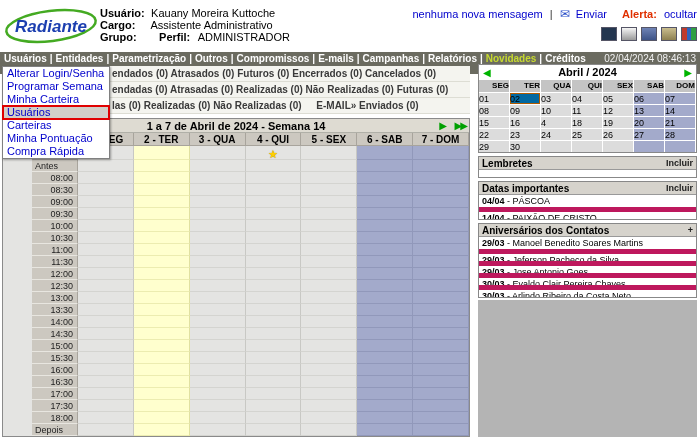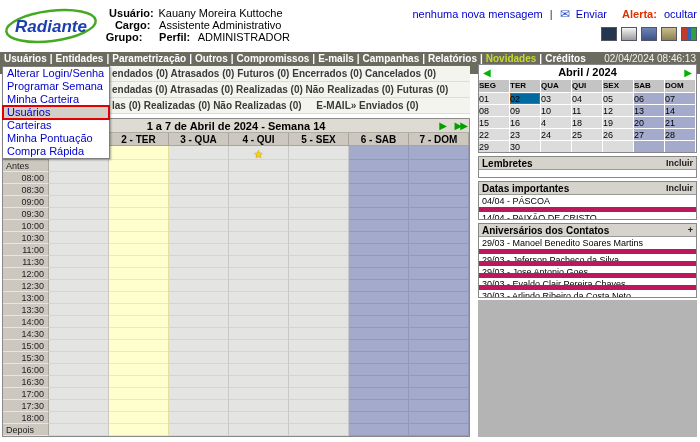--- a/index.html
+++ b/index.html
@@ -2,21 +2,21 @@
 <html><head>
 <meta charset="utf-8">
 <style>
   * { margin:0; padding:0; box-sizing:border-box; }
   html,body { width:700px; height:442px; overflow:hidden; background:#fff;
               font-family:"Liberation Sans","DejaVu Sans",sans-serif; color:#000; }
   .app { position:relative; width:700px; height:442px; background:#fff; }
 
   
   .logo { position:absolute; left:4px; top:5px; }
-  .uinfo { position:absolute; left:100px; top:7px; font-size:11px; white-space:nowrap;text-align:center; }
+  .uinfo { position:absolute; left:100px; top:7px; font-size:11px; white-space:nowrap; }
   .uirow { height:12px; line-height:12px; }
   .uilbl { font-weight:bold; display:inline-block; width:48px; }
   .uilbl.perfil { width:auto; margin-left:8px; margin-right:5px; }
   .toplinks { position:absolute; right:3px; top:7px; font-size:11px; white-space:nowrap; }
   .link { color:#0000cc; cursor:pointer; }
   .sep { color:#333; margin:0 4px; }
   .env { color:#2b50c8; font-size:12px; margin-right:3px; }
   .alert { color:#e03000; font-weight:bold; margin-left:12px; margin-right:4px; }
   .toolbar { position:absolute; right:3px; top:27px; }
   .hicon { display:inline-block; width:16px; height:14px; margin-left:4px; vertical-align:top; border:1px solid #556; }
@@ -48,56 +48,56 @@
           padding-left:110px; background:#f4f4ef; border-bottom:1px solid #ddddd4; white-space:nowrap; overflow:hidden; }
   .semail { margin-left:12px; }
 
   
   .week { position:absolute; left:2px; top:118px; width:468px; border:1px solid #8a8a8a; background:#e4e4e2; }
   .wtitle { position:relative; height:14px; line-height:14px; text-align:center; font-size:11px;
             font-weight:bold; background:#dedbd2; border-bottom:1px solid #b0b0a8; }
   .wnav { position:absolute; top:0; color:#00a000; font-size:10px; cursor:pointer; }
   .wnav.n1 { right:22px; }
   .wnav.n2 { right:3px; letter-spacing:-2px; }
-  .week-grid { display:grid; grid-template-columns:46px repeat(7,1fr); }
+  .week-grid { display:grid; grid-template-columns:46px repeat(7,1fr);margin-left:29px; }
   .hcell { height:13px; line-height:13px; font-size:10px; font-weight:bold; text-align:center;
            background:#ccc8c0; border-right:1px solid #a8a49c; border-bottom:1px solid #a8a49c; overflow:hidden; }
   .icell { height:14px; line-height:13px; text-align:center; }
   .icell.tco { background:#ccc8c0; border-right:1px solid #a8a49c; border-bottom:1px solid #a8a49c; }
   .star { color:#ffcf00; font-size:11px; text-shadow:0 0 1px #7a6000; }
   .tcell { height:12px; line-height:12px; font-size:9px; color:#222; background:#ccc8c0; text-align:right;
            padding-right:4px; border-right:1px solid #a8a49c; border-bottom:1px solid #e8e6e0; overflow:hidden; }
   .tcell.word { text-align:left; padding-left:3px; padding-right:0; }
   .dcell { height:12px; cursor:pointer; }
   .weekday { background:#e4e4e2; border-bottom:1px solid #d4d4d0; border-right:1px solid #c8c8c4; }
   .today   { background:#ffffce; border-bottom:1px solid #ececb0; border-right:1px solid #e0e0a0; }
   .weekend { background:#a3aacb; border-bottom:1px solid #9198ba; border-right:1px solid #9198ba; }
 
   
   .sidebar { position:absolute; left:478px; top:64px; width:219px; }
   .minical { border:1px solid #888; background:#fff; }
   .mc-title { position:relative; height:15px; line-height:15px; text-align:center; font-weight:bold; font-size:11px; }
   .mc-nav { position:absolute; top:0; color:#00b400; cursor:pointer; font-size:10px; }
   .mc-nav.prev { left:4px; } .mc-nav.next { right:4px; }
   .minical-grid { display:grid; grid-template-columns:repeat(7,1fr); }
-  .mch { height:12px; line-height:12px; font-size:8px; font-weight:bold; text-align:left;
+  .mch { height:12px; line-height:12px; font-size:8px; font-weight:bold; text-align:right;
          background:#c4c4c4; border-right:1px solid #fff; }
   .mcd { height:12px; line-height:12px; font-size:9px; text-align:left; background:#dcdcdc;
          border-right:1px solid #fff; border-top:1px solid #fff; cursor:pointer; }
   .mcd.we { background:#a3aacb; }
   .mcd.mtoday { background:#0369a1; box-shadow:inset 0 0 0 1px #b05a00; }
   .box { margin-top:3px; border:1px solid #888; background:#fff; }
   .box-hdr { height:13px; line-height:13px; background:#d6d3cc; border-bottom:1px solid #999;
              font-size:10px; font-weight:bold; padding:0 3px; position:relative; }
   .box-action { position:absolute; right:3px; top:0; font-size:9px; font-weight:bold; color:#222; cursor:pointer;text-align:right; }
   .box-body-empty { height:7px; background:#fff; }
   .sbitem { height:12px; line-height:12px; font-size:9px; padding-left:3px; border-top:5px solid #be185d;
             white-space:nowrap; overflow:hidden; background:#fff; cursor:pointer; }
   .sblist .sbitem:first-child { border-top:none; }
-  .sbdate { font-weight:normal; }
+  .sbdate { font-weight:bold; }
   .grayfill { margin-top:2px; height:137px; background:#b4b4b4; }
 </style>
 </head>
 <body>
 
 <div class="app">
 
   <div>
     <svg class="logo" width="96" height="42" viewBox="0 0 96 42">
       <ellipse cx="47" cy="21" rx="45" ry="15" fill="none" stroke="#44aa22" stroke-width="2.5" transform="rotate(-7 47 21)"></ellipse>

